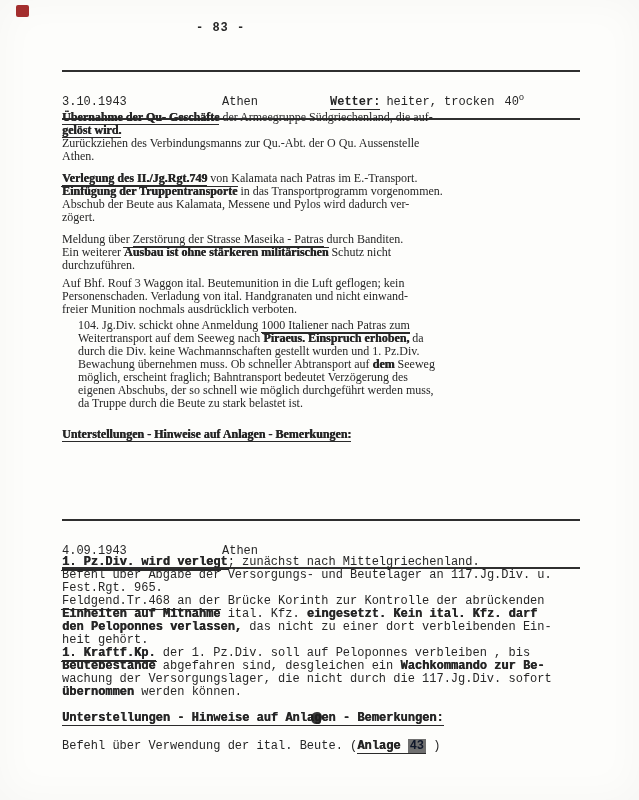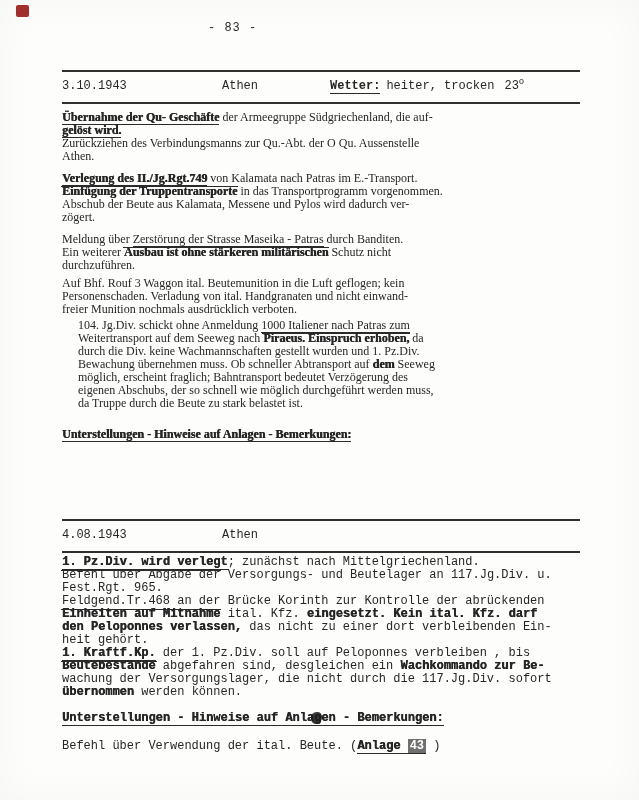--- a/index.html
+++ b/index.html
@@ -3,25 +3,25 @@
 <meta charset="utf-8">
 <style>
   html,body{margin:0;padding:0;background:#e8e8e6;}
   .page{
     position:relative;width:639px;height:800px;background:#fdfdfb;
     font-family:"Liberation Mono","DejaVu Sans Mono",monospace;
     font-size:12px;line-height:13px;color:#262626;overflow:hidden;
     box-shadow:inset 0 0 40px rgba(0,0,0,0.03);
   }
   .stamp{position:absolute;left:16px;top:5px;width:13px;height:12px;background:#9b1c1c;border-radius:2px;opacity:.92;}
-  .pageno{position:absolute;left:208px;top:22px;letter-spacing:1px;font-weight:normal;}
+  .pageno{position:absolute;left:196px;top:22px;letter-spacing:1px;font-weight:bold;}
   .hdr{
     position:absolute;left:62px;right:59px;display:flex;
     border-top:2px solid #2f2f2f;border-bottom:2px solid #2f2f2f;
-    padding:8px 0 9px 0;
+    padding:24px 0 9px 0;
   }
   .hdr-1{top:70px;}
   .hdr-2{top:519px;}
   .hdr .date{width:160px;flex:none;}
   .hdr .place{width:108px;flex:none;}
   .hdr .weather{flex:1;}
   .wlabel{font-weight:bold;border-bottom:1.4px solid #2a2a2a;margin-right:6px;}
   .temp{margin-left:10px;}
   .temp sup{font-size:9px;vertical-align:super;line-height:0;}
   .flow{position:absolute;left:62px;width:519px;}
@@ -29,53 +29,53 @@
   .flow-2{top:553px;font-family:Liberation Mono, monospace;}
   .para{white-space:pre;}
   .p1{margin-top:7px;} .p2{margin-top:9px;} .p3{margin-top:9px;}
   .p4{margin-top:5px;} .p5{margin-top:3px;margin-left:16px;}
   .p6{margin-top:3px;}
   .tline{white-space:pre;}
   .seg-u{border-bottom:1.4px solid #2a2a2a;}
   .seg-b{font-weight:bold;text-shadow:.4px 0 0 currentColor;}
   .seg-o{position:relative;}
   .seg-o::after{content:'';position:absolute;left:-1px;right:-1px;top:1.5px;height:1.3px;background:#2a2a2a;}
-  .seg-h{background:#6f6f6f;color:#ffffff;padding:0 2px;font-weight:bold;}
+  .seg-h{background:#6f6f6f;color:#0f172a;padding:0 2px;font-weight:bold;}
   .heading{position:relative;white-space:pre;}
   .h1{margin-top:18px;}
   .h2{margin-top:13px;}
   .attach{margin-top:15px;white-space:pre;}
   .blot{position:absolute;left:249px;top:0px;width:11px;height:12px;background:#1d1d1d;border-radius:50% 40% 55% 45%;opacity:.88;}
 </style>
 </head>
 <body>
 
 <div class="page">
 
   <div class="stamp"></div>
 
   <div class="pageno">- 83 -</div>
 
   <div class="hdr hdr-1">
     <span class="date">3.10.1943</span>
     <span class="place">Athen</span>
-    <span class="weather"><span class="wlabel">Wetter:</span><span>heiter, trocken</span><span class="temp"><span>23</span><sup>o</sup></span></span>
+    <span class="weather"><span class="wlabel">Wetter:</span><span>heiter, trocken</span><span class="temp"><span>40</span><sup>o</sup></span></span>
   </div>
 
   <div class="flow flow-1">
     <div class="para p1"><div class="tline"><span class="seg-u seg-b">Übernahme der Qu- Geschäfte</span><span class=""> der Armeegruppe Südgriechenland, die auf-</span></div><div class="tline"><span class="seg-u seg-b">gelöst wird.</span></div><div class="tline"><span class="">Zurückziehen des Verbindungsmanns zur Qu.-Abt. der O Qu. Aussenstelle</span></div><div class="tline"><span class="">Athen.</span></div></div>
     <div class="para p2"><div class="tline"><span class="seg-u seg-b">Verlegung des II./Jg.Rgt.749</span><span class=""> von Kalamata nach Patras im E.-Transport.</span></div><div class="tline"><span class="seg-o seg-b">Einfügung der Truppentransporte</span><span class=""> in das Transportprogramm vorgenommen.</span></div><div class="tline"><span class="">Abschub der Beute aus Kalamata, Messene und Pylos wird dadurch ver-</span></div><div class="tline"><span class="">zögert.</span></div></div>
     <div class="para p3"><div class="tline"><span class="">Meldung über </span><span class="seg-u">Zerstörung der Strasse Maseika - Patras</span><span class=""> durch Banditen.</span></div><div class="tline"><span class="">Ein weiterer </span><span class="seg-o seg-b">Ausbau ist ohne stärkeren militärischen</span><span class=""> Schutz nicht</span></div><div class="tline"><span class="">durchzuführen.</span></div></div>
     <div class="para p4"><div class="tline"><span class="">Auf Bhf. Rouf 3 Waggon ital. Beutemunition in die Luft geflogen; kein</span></div><div class="tline"><span class="">Personenschaden. Verladung von ital. Handgranaten und nicht einwand-</span></div><div class="tline"><span class="">freier Munition nochmals ausdrücklich verboten.</span></div></div>
     <div class="para p5"><div class="tline"><span class="">104. Jg.Div. schickt ohne Anmeldung </span><span class="seg-u">1000 Italiener nach Patras zum</span></div><div class="tline"><span class="">Weitertransport auf dem Seeweg nach </span><span class="seg-o seg-b">Piraeus. Einspruch erhoben,</span><span class=""> da</span></div><div class="tline"><span class="">durch die Div. keine Wachmannschaften gestellt wurden und 1. Pz.Div.</span></div><div class="tline"><span class="">Bewachung übernehmen muss. Ob schneller Abtransport auf </span><span class="seg-b">dem</span><span class=""> Seeweg</span></div><div class="tline"><span class="">möglich, erscheint fraglich; Bahntransport bedeutet Verzögerung des</span></div><div class="tline"><span class="">eigenen Abschubs, der so schnell wie möglich durchgeführt werden muss,</span></div><div class="tline"><span class="">da Truppe durch die Beute zu stark belastet ist.</span></div></div>
     <div class="heading h1"><span class="seg-u seg-b">Unterstellungen - Hinweise auf Anlagen - Bemerkungen:</span></div>
   </div>
 
   <div class="hdr hdr-2">
-    <span class="date">4.08.1943</span>
+    <span class="date">4.09.1943</span>
     <span class="place">Athen</span>
   </div>
 
   <div class="flow flow-2">
     <div class="para p6"><div class="tline"><span class="seg-u seg-b">1. Pz.Div. wird verlegt</span><span class="">; zunächst nach Mittelgriechenland.</span></div><div class="tline"><span class="seg-o">Befehl über Abgabe der</span><span class=""> Versorgungs- und Beutelager an 117.Jg.Div. u.</span></div><div class="tline"><span class="">Fest.Rgt. 965.</span></div><div class="tline"><span class="">Feldgend.Tr.468 an der Brücke Korinth zur Kontrolle der abrückenden</span></div><div class="tline"><span class="seg-o seg-b">Einheiten auf Mitnahme</span><span class=""> ital. Kfz. </span><span class="seg-b">eingesetzt. Kein ital. Kfz. darf</span></div><div class="tline"><span class="seg-b">den Peloponnes verlassen,</span><span class=""> das nicht zu einer dort verbleibenden Ein-</span></div><div class="tline"><span class="">heit gehört.</span></div><div class="tline"><span class="seg-u seg-b">1. Kraftf.Kp.</span><span class=""> der 1. Pz.Div. soll auf Peloponnes verbleiben , bis</span></div><div class="tline"><span class="seg-o seg-b">Beutebestände</span><span class=""> abgefahren sind, desgleichen ein </span><span class="seg-b">Wachkommando zur Be-</span></div><div class="tline"><span class="">wachung der Versorgungslager, die nicht durch die 117.Jg.Div. sofort</span></div><div class="tline"><span class="seg-b">übernommen</span><span class=""> werden können.</span></div></div>
     <div class="heading h2"><span class="seg-u seg-b">Unterstellungen - Hinweise auf Anlagen - Bemerkungen:</span><span class="blot"></span></div>
     <div class="attach"><div class="tline"><span class="">Befehl über Verwendung der ital. Beute. (</span><span class="seg-u seg-b">Anlage </span><span class="seg-u seg-h">43</span><span class=""> )</span></div></div>
   </div>
 
 </div>

